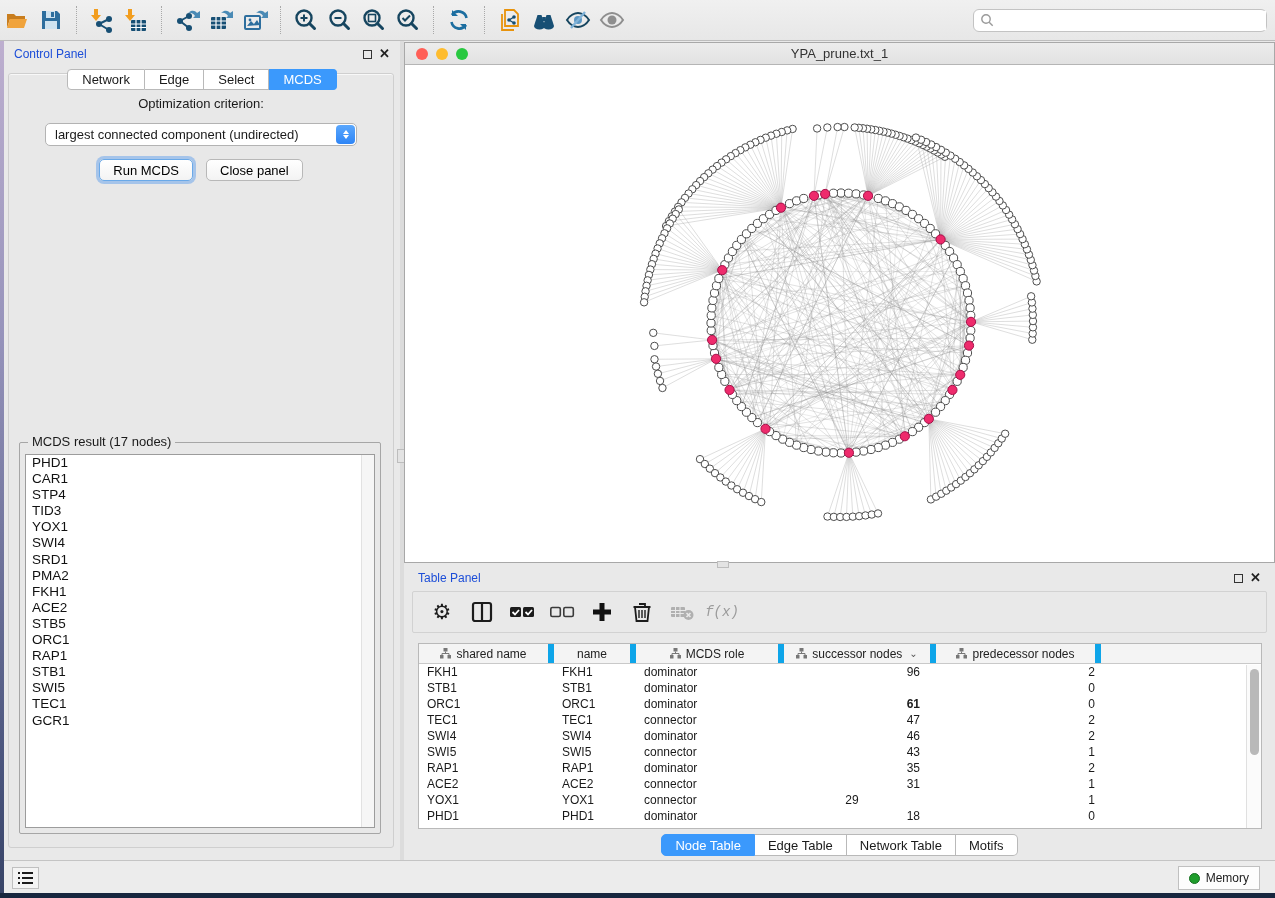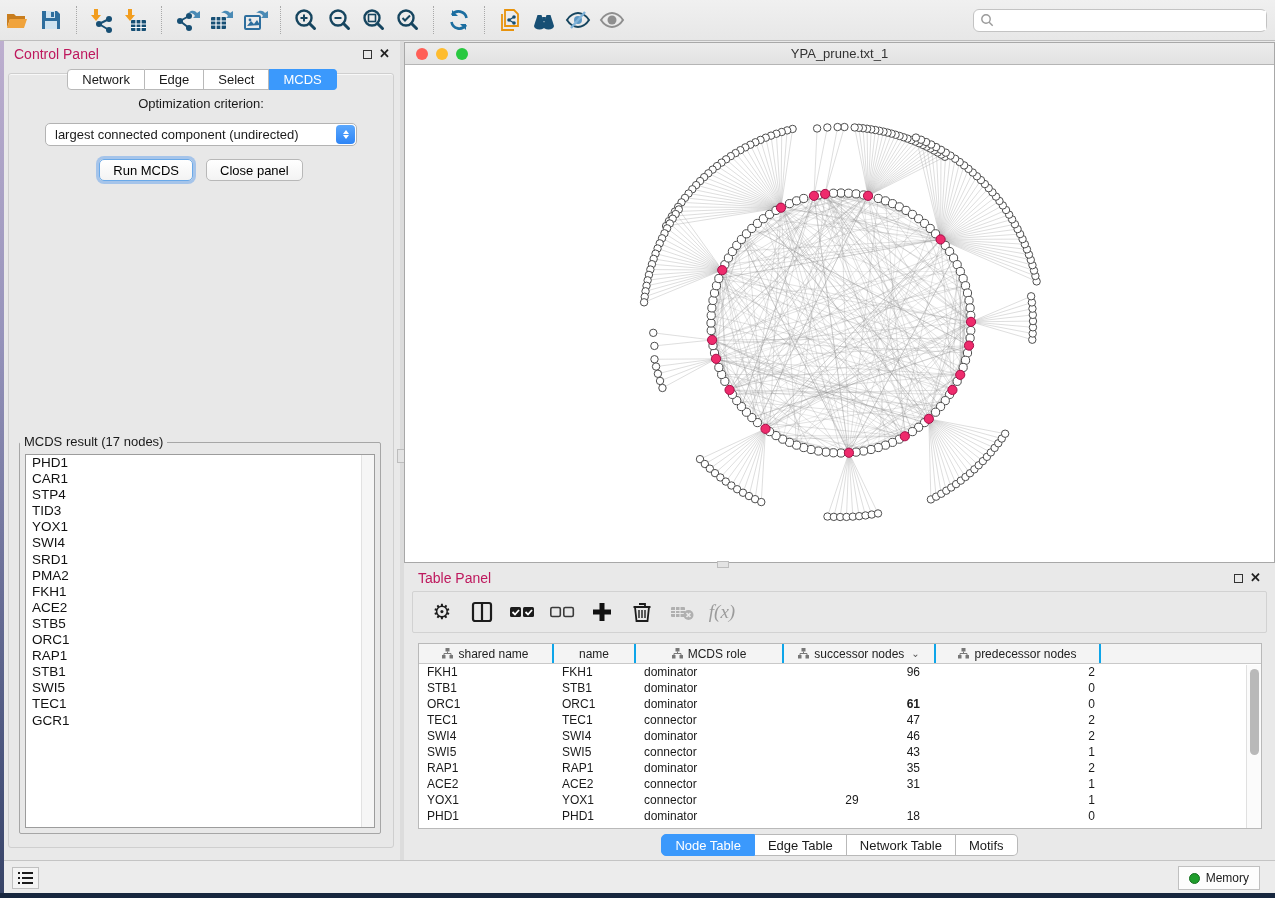--- a/index.html
+++ b/index.html
@@ -16,21 +16,21 @@
   .tbtn { width:34px; height:32px; display:flex; align-items:center; justify-content:center; flex:0 0 auto; }
   .tsep { width:1px; height:28px; border-left:1px dotted #a9a9a9; margin:0 8px; flex:0 0 auto; }
   .search-wrap { position:absolute; right:8px; top:9px; width:294px; height:23px;
     background:#fff; border:1px solid #c3c3c3; border-radius:6px; display:flex; align-items:center; padding-left:6px; }
   .search-wrap input { border:none; outline:none; flex:1; height:19px; font-size:12px; font-family:"Liberation Sans",sans-serif; }
   .app { position:absolute; left:4px; top:41px; width:1271px; height:852px; background:#e9e9e9; }
 
   
   .control-panel { position:absolute; left:0; top:0; width:396px; height:819px; background:#e9e9e9; }
   .panel-header { height:26px; display:flex; align-items:center; padding:0 10px; }
-  .panel-title { font-size:14px; color:#be185d; }
+  .panel-title { font-size:12px; color:#1d4ed8; }
   .panel-hdr-icons { margin-left:auto; display:flex; align-items:center; gap:7px; }
   .float-box { width:9px; height:9px; border:1.5px solid #333; display:inline-block; }
   .close-x { font-size:13px; font-weight:bold; color:#222; line-height:10px; }
   .ctabs { display:flex; justify-content:center; margin-top:2px; position:relative; z-index:2; }
   .ctab { height:21px; padding:0 14px; background:#fff; border:1px solid #b9b9b9; border-left:none;
           display:flex; align-items:center; font-size:13px; }
   .ctab:first-child { border-left:1px solid #b9b9b9; border-radius:4px 0 0 4px; }
   .ctab:last-child { border-radius:0 4px 4px 0; }
   .ctab.active { background:#3b99fc; border-color:#3b99fc; color:#fff; }
   .cp-body { position:absolute; left:4px; right:6px; top:32px; bottom:12px;
@@ -41,21 +41,21 @@
   .dd-btn { position:absolute; right:1px; top:1px; width:19px; height:19px; border-radius:4px;
             background:linear-gradient(#5aa7fd,#2e85f6); display:flex; flex-direction:column; align-items:center; justify-content:center; gap:1px; }
   .dd-btn i { width:0; height:0; border-left:3.5px solid transparent; border-right:3.5px solid transparent; }
   .dd-up { border-bottom:4px solid #fff; }
   .dd-dn { border-top:4px solid #fff; }
   .btn-row { display:flex; justify-content:center; gap:13px; margin-top:13px; }
   .mac-btn { height:22px; padding:0 13px; background:linear-gradient(#ffffff,#f3f3f3); border:1px solid #b8b8b8;
              border-radius:5px; font-size:13px; font-family:"Liberation Sans",sans-serif; }
   .mac-btn.focus { border-color:#6aa9e8; box-shadow:0 0 0 3px rgba(110,165,235,.55); }
   .groupbox { position:absolute; left:10px; right:12px; top:368px; bottom:13px; border:1px solid #a6a6a6; border-radius:2px; }
-  .groupbox-label { position:absolute; top:-9px; left:0; background:#e8e8e8; padding:0 4px; font-size:13px; }
+  .groupbox-label { position:absolute; top:-9px; left:8px; background:#e8e8e8; padding:0 4px; font-size:13px; }
   .result-list { position:absolute; left:5px; right:5px; top:11px; bottom:5px; background:#fff; border:1px solid #9c9c9c; overflow:hidden; }
   .result-scroll { position:absolute; top:0; right:0; bottom:0; width:13px; background:#f6f6f6; border-left:1px solid #e2e2e2; }
   .result-item { font-size:13.5px; line-height:16.1px; padding-left:6px; color:#111; }
 
   
   .vsplit { position:absolute; left:396px; top:0; width:4px; height:819px; background:#dcdcdc; }
   .vsplit-handle { position:absolute; left:-3px; top:408px; width:9px; height:14px; background:#e3e3e3; border:1px solid #bdbdbd; }
   .hsplit-handle { position:absolute; left:313px; top:520px; width:12px; height:7px; background:#e3e3e3; border:1px solid #bdbdbd; z-index:5; }
 
   
@@ -67,25 +67,25 @@
   .tl { width:12px; height:12px; border-radius:50%; }
   .net-title { position:absolute; left:0; right:0; text-align:center; font-size:13px; color:#333; }
   .net-canvas { position:absolute; left:0; top:22px; right:0; bottom:0; background:#fff; overflow:hidden; }
 
   
   .table-panel { position:absolute; left:0; top:524px; width:871px; height:295px; background:#e9e9e9; }
   .tp-toolbar { position:absolute; left:8px; right:8px; top:26px; height:42px; background:#e9e9e9;
                 border:1px solid #d2d2d2; border-radius:2px; display:flex; align-items:center; gap:14px; padding-left:16px; }
   .tp-icon { display:flex; align-items:center; justify-content:center; width:26px; height:26px; }
   .gear-glyph { font-size:21px; color:#1c1c1c; font-family:"DejaVu Sans",sans-serif; }
-  .fx-glyph { font-size:19px; color:#9b9b9b; font-family:Liberation Serif, serif; font-style:italic; }
+  .fx-glyph { font-size:14px; color:#9b9b9b; font-family:Liberation Mono, monospace; font-style:italic; }
   .tbl-wrap { position:absolute; left:14px; top:78px; width:844px; height:186px; background:#fff; border:1px solid #b9b9b9; }
   .tbl-header { display:flex; height:20px; background:#f4f4f4; border-bottom:1px solid #c9c9c9; }
   .th { display:flex; align-items:center; justify-content:center; gap:5px; font-size:12px; color:#222;
-        border-right:2px solid #0ea5e9; position:relative; }
+        border-right:6px solid #0ea5e9; position:relative; }
   .th .sort { font-size:10px; color:#555; margin-left:2px; }
   .tbl-body .tr { display:flex; height:16px; }
   .td { font-size:12px; line-height:16px; white-space:nowrap; overflow:hidden; }
   .td.l { text-align:left; padding-left:8px; }
   .td.r { text-align:right; }
   .tbl-vscroll { position:absolute; right:0; top:21px; bottom:0; width:15px; background:#fbfbfb; border-left:1px solid #e0e0e0; }
   .tbl-thumb { position:absolute; left:2.5px; top:4px; width:9px; height:86px; background:#b9b9b9; border-radius:5px; }
   .ttabs { position:absolute; left:0; right:0; top:269px; display:flex; justify-content:center; }
   .ttab { height:22px; padding:0 13px; background:#fff; border:1px solid #b9b9b9; border-left:none;
           display:flex; align-items:center; font-size:13px; }

